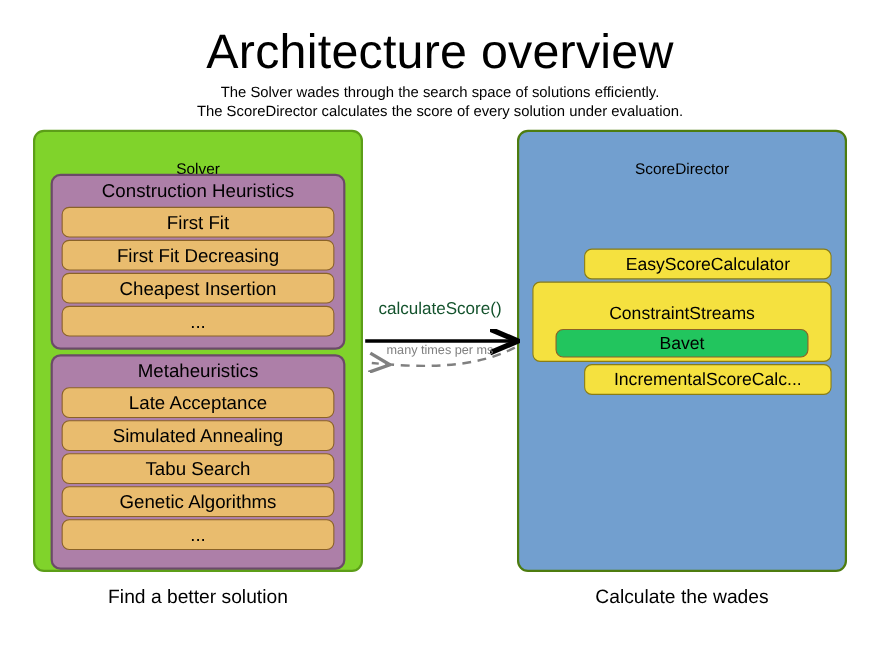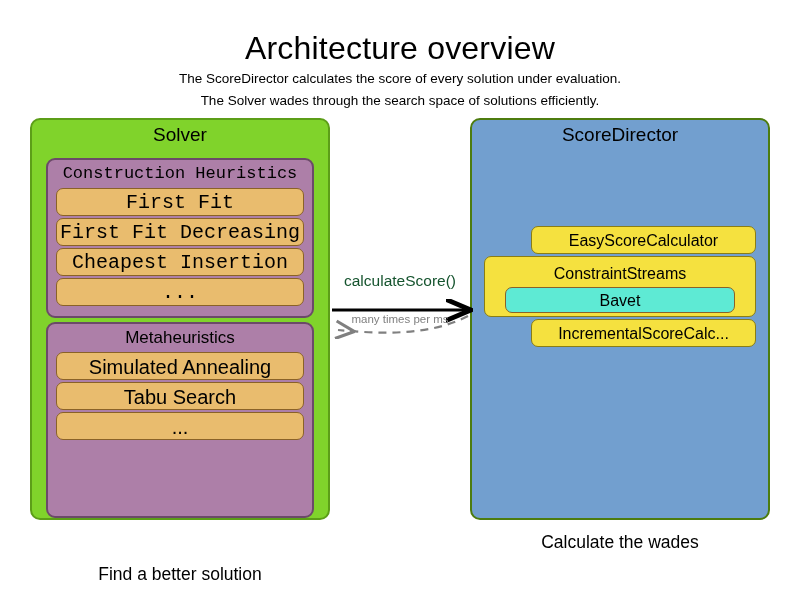--- a/index.html
+++ b/index.html
@@ -17,21 +17,21 @@
   }
 
   
   #header {
     position: absolute;
     top: 0; left: 0;
     width: 800px;
     text-align: center;
   }
   #title {
-    font-size: 32px;
+    font-size: 44px;
     font-weight: normal;
     line-height: 44px;
     margin: 26px 0 0 0;
     letter-spacing: 0.2px;
   }
   .subtitle-line {
     font-size: 13.5px;
     line-height: 17px;
     margin: 0;
   }
@@ -54,52 +54,52 @@
   #scoredirector-panel {
     left: 470px;
     top: 118px;
     width: 300px;
     height: 402px;
     background: #729FCF;
     border: 2px solid #4d7c0f;
   }
   .panel-title {
     text-align: center;
-    font-size: 19px;
+    font-size: 14px;
     line-height: 22px;
-    padding-top: 4px;
+    padding-top: 22px;
     user-select: none;
   }
 
   
   .group-box {
     position: absolute;
     left: 14px;
     width: 268px;
     background: #AD7FA8;
     border: 2px solid #6b4a68;
     border-radius: 9px;
     box-sizing: border-box;
     padding: 2px 8px 8px 8px;
   }
-  #group-construction { top: 38px; height: 160px; font-family: Liberation Mono, monospace; }
+  #group-construction { top: 38px; height: 160px; }
   #group-metaheuristics { top: 202px; height: 196px; }
   .group-title {
     text-align: center;
     font-size: 17px;
     line-height: 24px;
     padding-bottom: 2px;
   }
 
   
   .algo-row {
     height: 28px;
     line-height: 28px;
     text-align: center;
-    font-size: 20px;
+    font-size: 17px;
     background: #E9BC6E;
     border: 1px solid #8a6228;
     border-radius: 7px;
     margin-bottom: 2px;
     box-sizing: border-box;
     overflow: hidden;
     white-space: nowrap;
   }
   .algo-row:last-child { margin-bottom: 0; }
 
@@ -123,26 +123,26 @@
     height: 28px;
     line-height: 28px;
     overflow: hidden;
     white-space: nowrap;
     margin-left: 47px;
   }
   .calc-label {
     height: 26px;
     line-height: 26px;
   }
-  .calc-box.nested { padding: 4px 0 3px 0; }
+  .calc-box.nested { padding: 16px 0 3px 0; }
   .nested-child {
     margin: 0 20px;
     height: 26px;
     line-height: 26px;
-    background: #5eead4;
+    background: #22c55e;
     border: 1px solid #8a6228;
     border-radius: 7px;
     text-align: center;
     font-size: 16px;
     box-sizing: border-box;
   }
 
   
   #arrow-layer {
     position: absolute;
@@ -170,47 +170,49 @@
     color: #808080;
   }
 
   
   .caption {
     position: absolute;
     text-align: center;
     font-size: 17.5px;
     line-height: 24px;
   }
-  #caption-solver { left: 30px; top: 530px; width: 300px; margin-top: 32px; }
+  #caption-solver { left: 30px; top: 530px; width: 300px; }
   #caption-scoredirector { left: 470px; top: 530px; width: 300px; }
 </style>
 </head>
 <body>
 
 <div id="header">
   <h1 id="title">Architecture overview</h1>
+  <p class="subtitle-line" id="subtitle-1">The Solver wades through the search space of solutions efficiently.</p>
   <p class="subtitle-line" id="subtitle-2">The ScoreDirector calculates the score of every solution under evaluation.</p>
-  <p class="subtitle-line" id="subtitle-1">The Solver wades through the search space of solutions efficiently.</p>
 </div>
 
 <div class="panel" id="solver-panel">
   <div class="panel-title">Solver</div>
 
   <div class="group-box" id="group-construction">
     <div class="group-title">Construction Heuristics</div>
     <div class="algo-row">First Fit</div>
     <div class="algo-row">First Fit Decreasing</div>
     <div class="algo-row">Cheapest Insertion</div>
     <div class="algo-row">...</div>
   </div>
 
   <div class="group-box" id="group-metaheuristics">
     <div class="group-title">Metaheuristics</div>
+    <div class="algo-row">Late Acceptance</div>
     <div class="algo-row">Simulated Annealing</div>
     <div class="algo-row">Tabu Search</div>
+    <div class="algo-row">Genetic Algorithms</div>
     <div class="algo-row">...</div>
   </div>
 </div>
 
 <div class="panel" id="scoredirector-panel">
   <div class="panel-title">ScoreDirector</div>
 
   <div id="calculator-stack">
     <div class="calc-box simple">EasyScoreCalculator</div>
 

